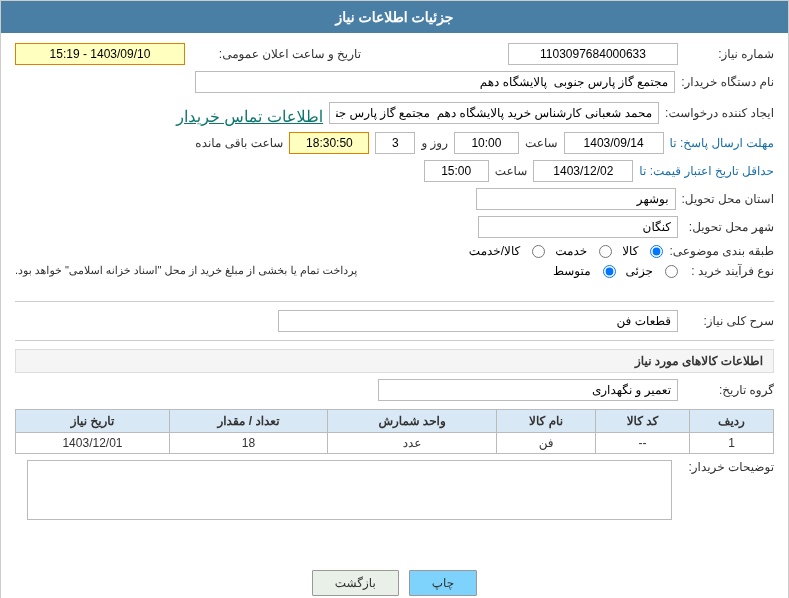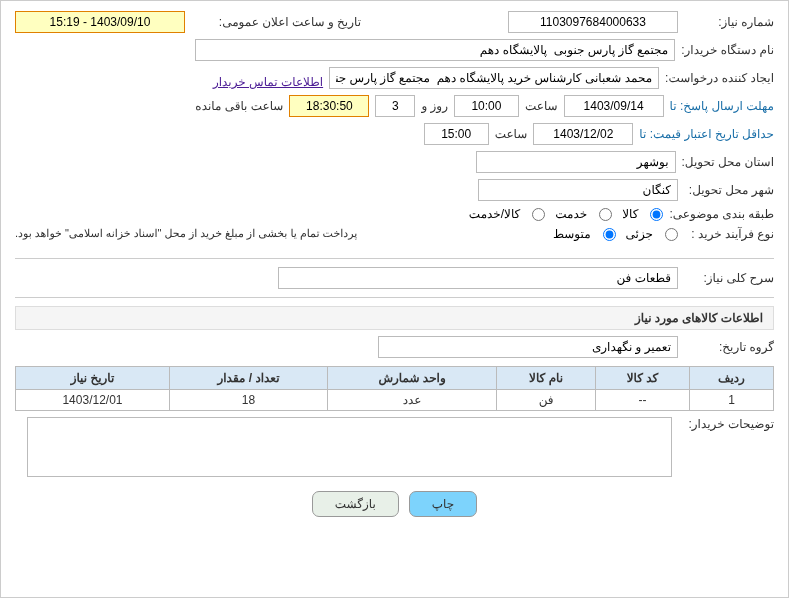--- a/index.html
+++ b/index.html
@@ -66,40 +66,40 @@
     .inline-label {
       font-size: 12px;
       color: #333;
       white-space: nowrap;
     }
     .section-divider {
       border-top: 1px solid #ccc;
       margin: 8px 0;
     }
     .blue-link {
-      color: #4c1d95;
-      font-size: 12px;
+      color: #0f766e;
+      font-size: 16px;
       white-space: nowrap;
       margin-top: 8px;
     }
     .radio-group {
       display: flex;
       gap: 10px;
       align-items: center;
     }
     .radio-item {
       display: flex;
       align-items: center;
       gap: 12px;
       font-size: 12px;
     }
     .note-text {
       font-size: 11px;
       color: #333;
-      margin-bottom: 10px;
+      margin-bottom: 16px;
     }
     .section-title {
       background: #f5f5f5;
       border: 1px solid #ddd;
       padding: 4px 10px;
       font-weight: bold;
       font-size: 12px;
       margin-bottom: 6px;
       text-align: right;
       color: #333;
@@ -151,37 +151,41 @@
       justify-content: center;
       gap: 10px;
       margin-top: 14px;
       margin-bottom: 10px;
     }
     .btn {
       padding: 5px 22px;
       font-family: Tahoma, Arial, sans-serif;
       font-size: 12px;
       cursor: pointer;
-      border-radius: 7px;
+      border-radius: 1px;
+      margin-top: 36px;
     }
     .btn-print {
       background: #7dd3fc;
       border: 1px solid #999;
       color: #333;
     }
     .btn-back {
       background: #e8f0e8;
       border: 1px solid #999;
       color: #333;
     }
   </style>
 </head>
 <body>
 
 <div class="page-container">
+  <div class="header-bar">
+    <span>جزئیات اطلاعات نیاز</span>
+  </div>
   <div class="content">
 
     <div class="form-row">
       <span class="label">شماره نیاز:</span>
       <input class="field-box medium" type="text" value="1103097684000633" readonly="" style="width: 170px; text-align: center;">
       <span style="flex:1;"></span>
       <span class="label" style="min-width:170px; text-align:right;">تاریخ و ساعت اعلان عمومی:</span>
       <input class="field-box highlight" type="text" style="width: 170px; text-align: center; background: rgb(255, 255, 192); border: 1px solid rgb(224, 128, 0);" value="1403/09/10 - 15:19" readonly="">
     </div>
 

